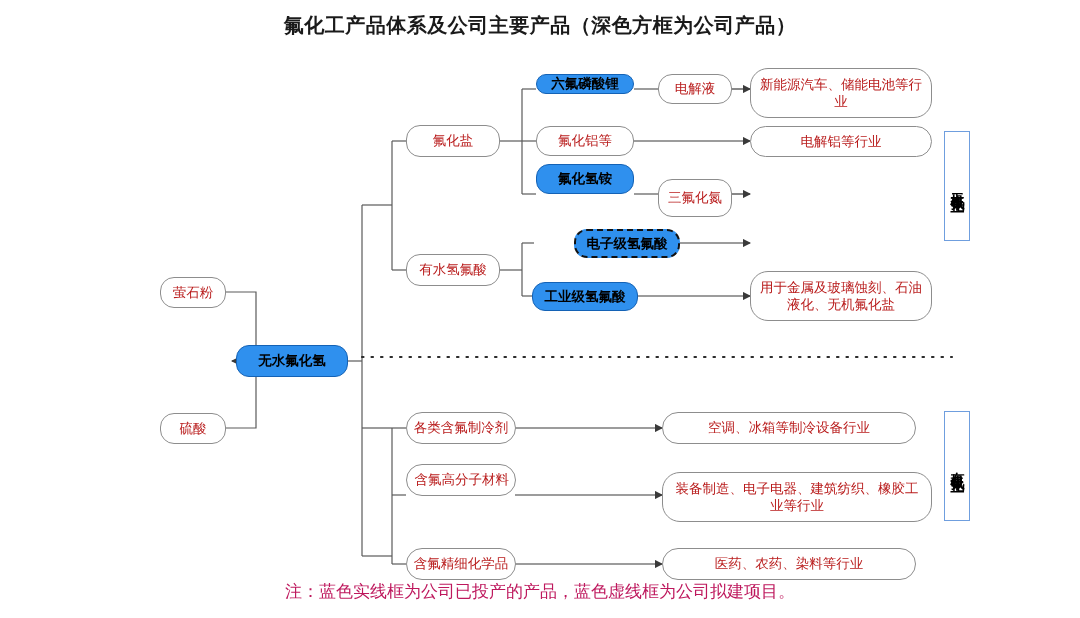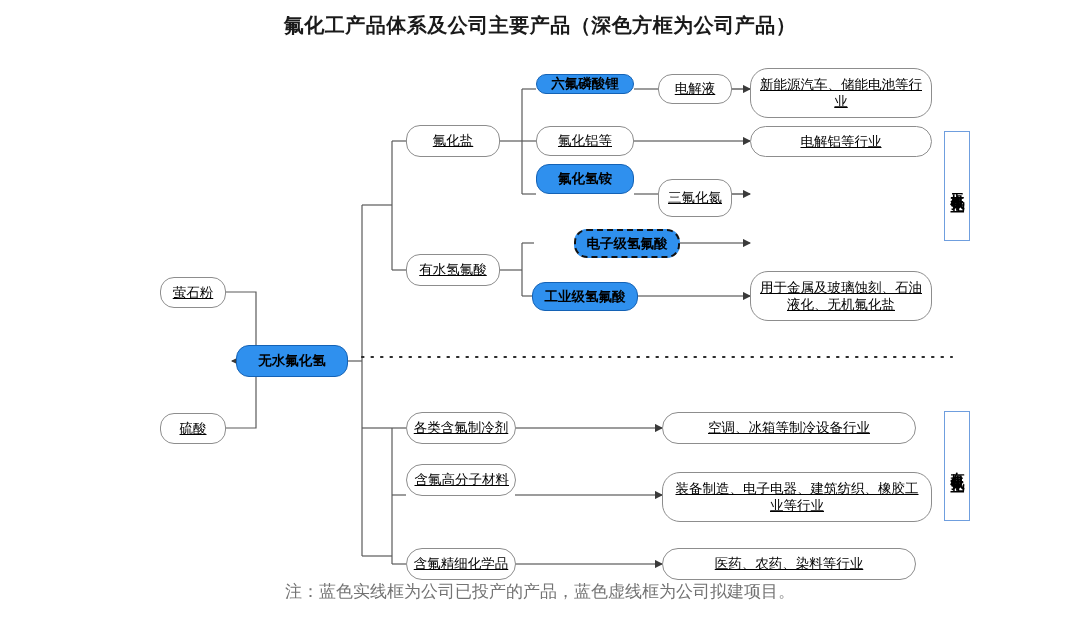--- a/index.html
+++ b/index.html
@@ -39,40 +39,39 @@
     color: #1a1a1a;
   }
   .footnote {
     position: absolute;
     left: 0;
     top: 580px;
     width: 1080px;
     text-align: center;
     font-size: 17px;
     font-family: "Liberation Serif", "DejaVu Serif", serif;
-    color: #737373;
+    color: #be185d;
   }
   .node {
     position: absolute;
     box-sizing: border-box;
     display: flex;
     align-items: center;
     justify-content: center;
     text-align: center;
     border-radius: 14px;
     line-height: 1.28;
     padding: 2px 6px;
     font-family: "Liberation Serif", "DejaVu Serif", serif;
   }
   .node.plain {
     background: #ffffff;
     border: 1px solid #8d8d8d;
-    color: #000000;
+    color: #b91c1c;
     font-size: 13.5px;
-    text-decoration: underline;
   }
   .node.blue {
     background: #2f90ee;
     border: 1.5px solid #1462b5;
     color: #000000;
     font-size: 13.5px;
     font-weight: bold;
     border-radius: 13px;
   }
   .node.blue-dashed {

